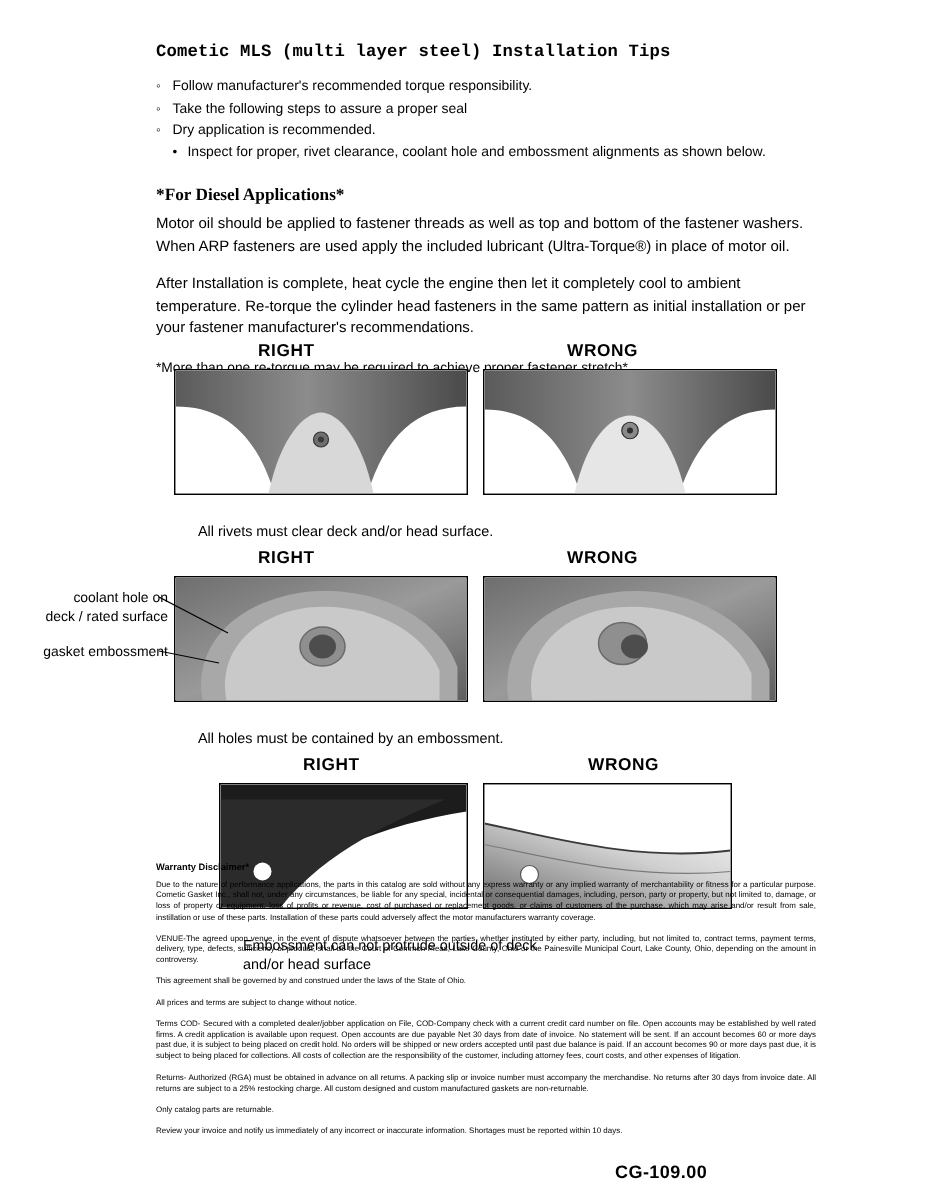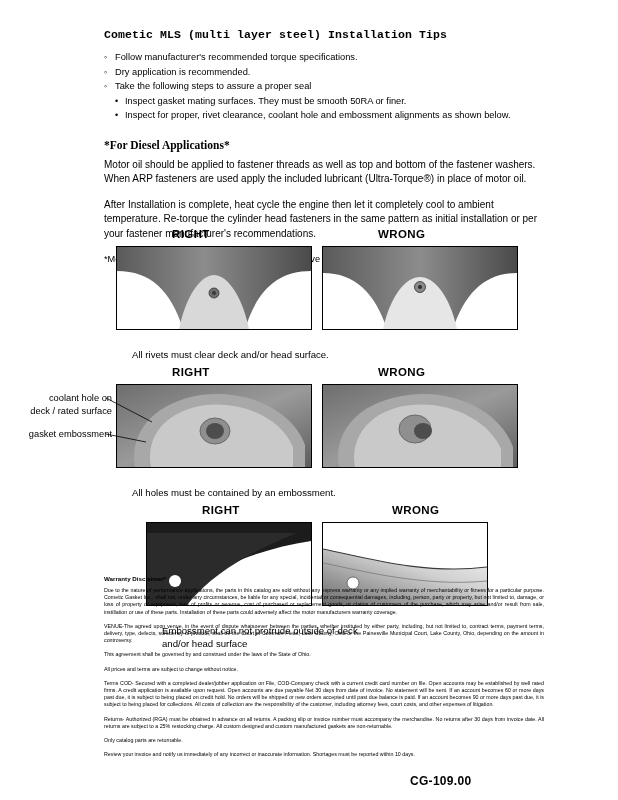--- a/index.html
+++ b/index.html
@@ -173,26 +173,25 @@
 </style>
 </head>
 <body>
 
 <div class="page">
 
   <div class="content">
     <h1 class="title">Cometic MLS (multi layer steel) Installation Tips</h1>
 
     <ul class="bullets">
-      <li>Follow manufacturer's recommended torque specifications.</li>
+      <li>Follow manufacturer's recommended torque responsibility.</li>
+      <li>Take the following steps to assure a proper seal</li>
       <li>Dry application is recommended.</li>
-      <li>Take the following steps to assure a proper seal</li>
     </ul>
     <ul class="subbullets">
-      <li>Inspect gasket mating surfaces.  They must be smooth 50RA or finer.</li>
       <li>Inspect for proper, rivet clearance, coolant hole and embossment alignments as shown below.</li>
     </ul>
 
     <h2 class="subtitle">*For Diesel Applications*</h2>
     <p class="para">Motor oil should be applied to fastener threads as well as top and bottom of the fastener washers.  When ARP fasteners are used apply the included lubricant (Ultra-Torque®) in place of motor oil.</p>
     <p class="para">After Installation is complete, heat cycle the engine then let it completely cool to ambient temperature.  Re-torque the cylinder head fasteners in the same pattern as initial installation or per your fastener manufacturer's recommendations.</p>
     <p class="note">*More than one re-torque may be required to achieve proper fastener stretch*</p>
   </div>
 
   <div class="figures">

